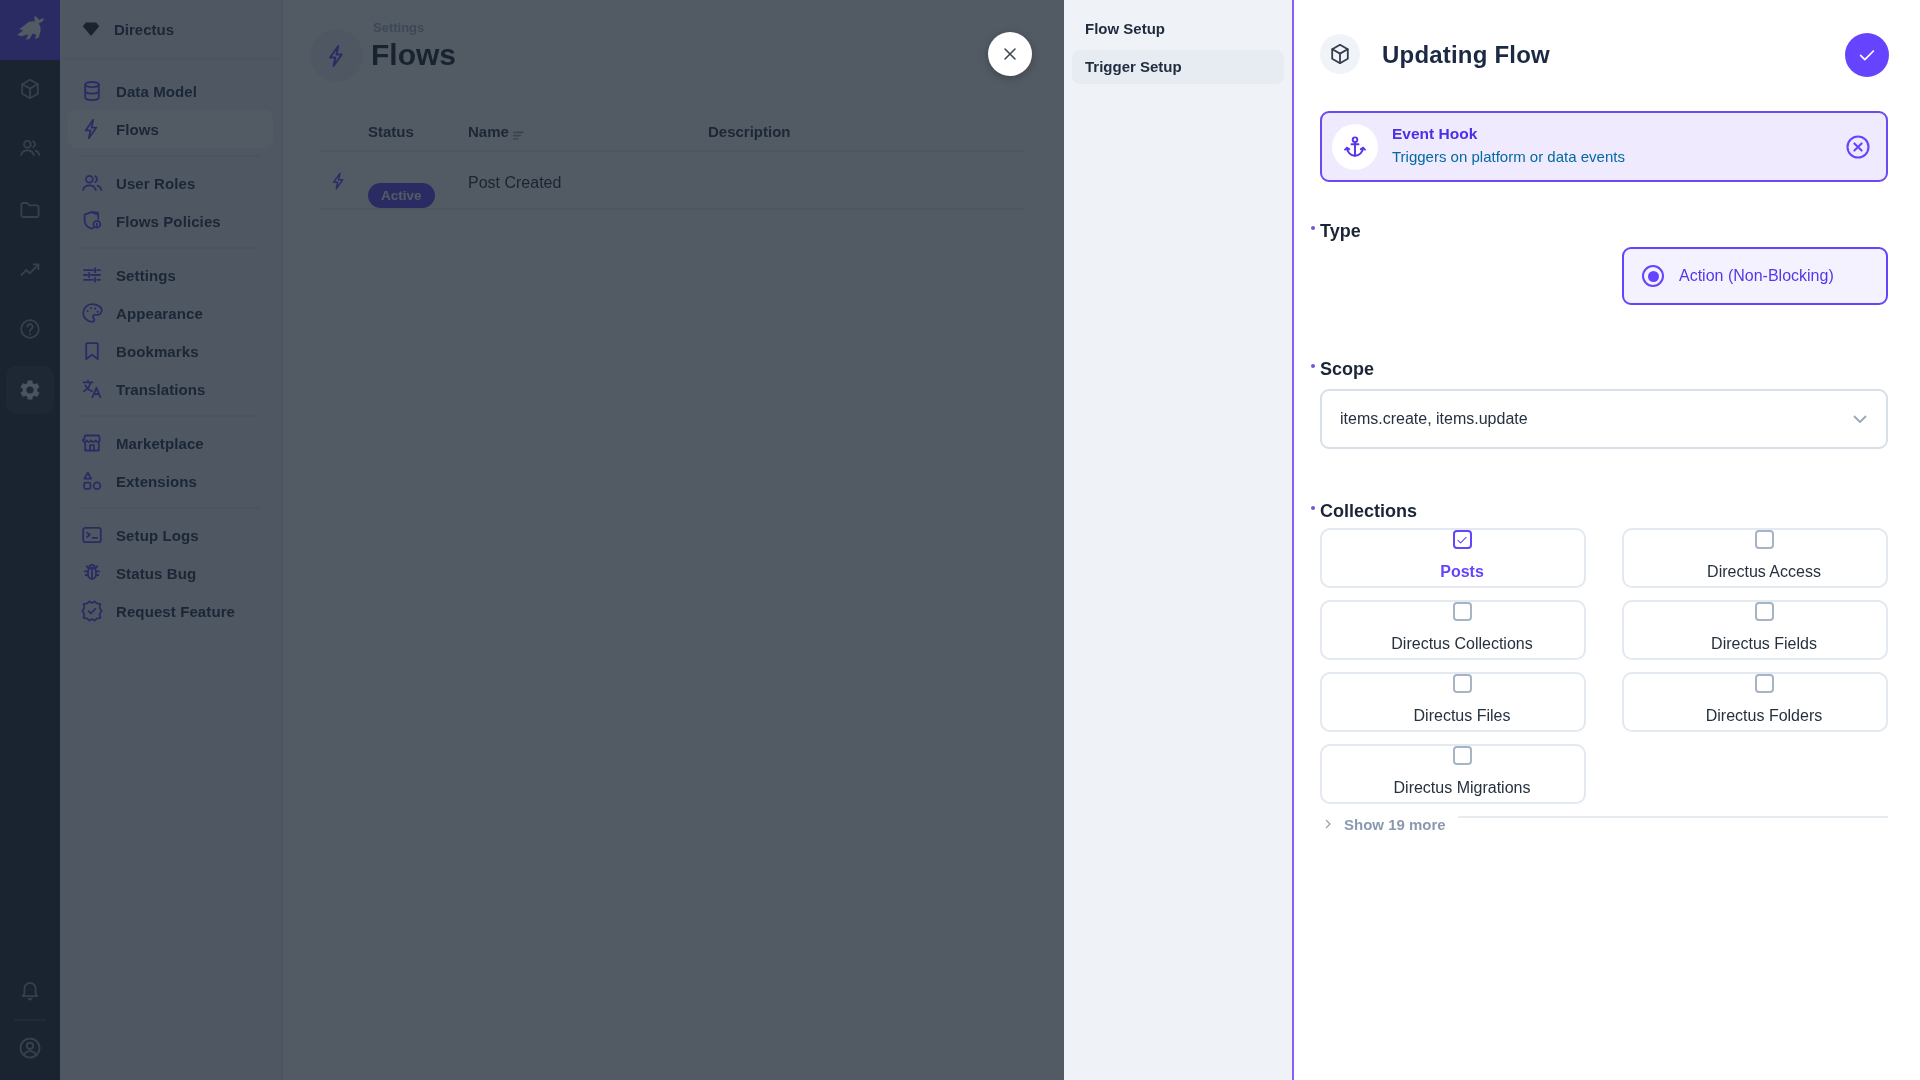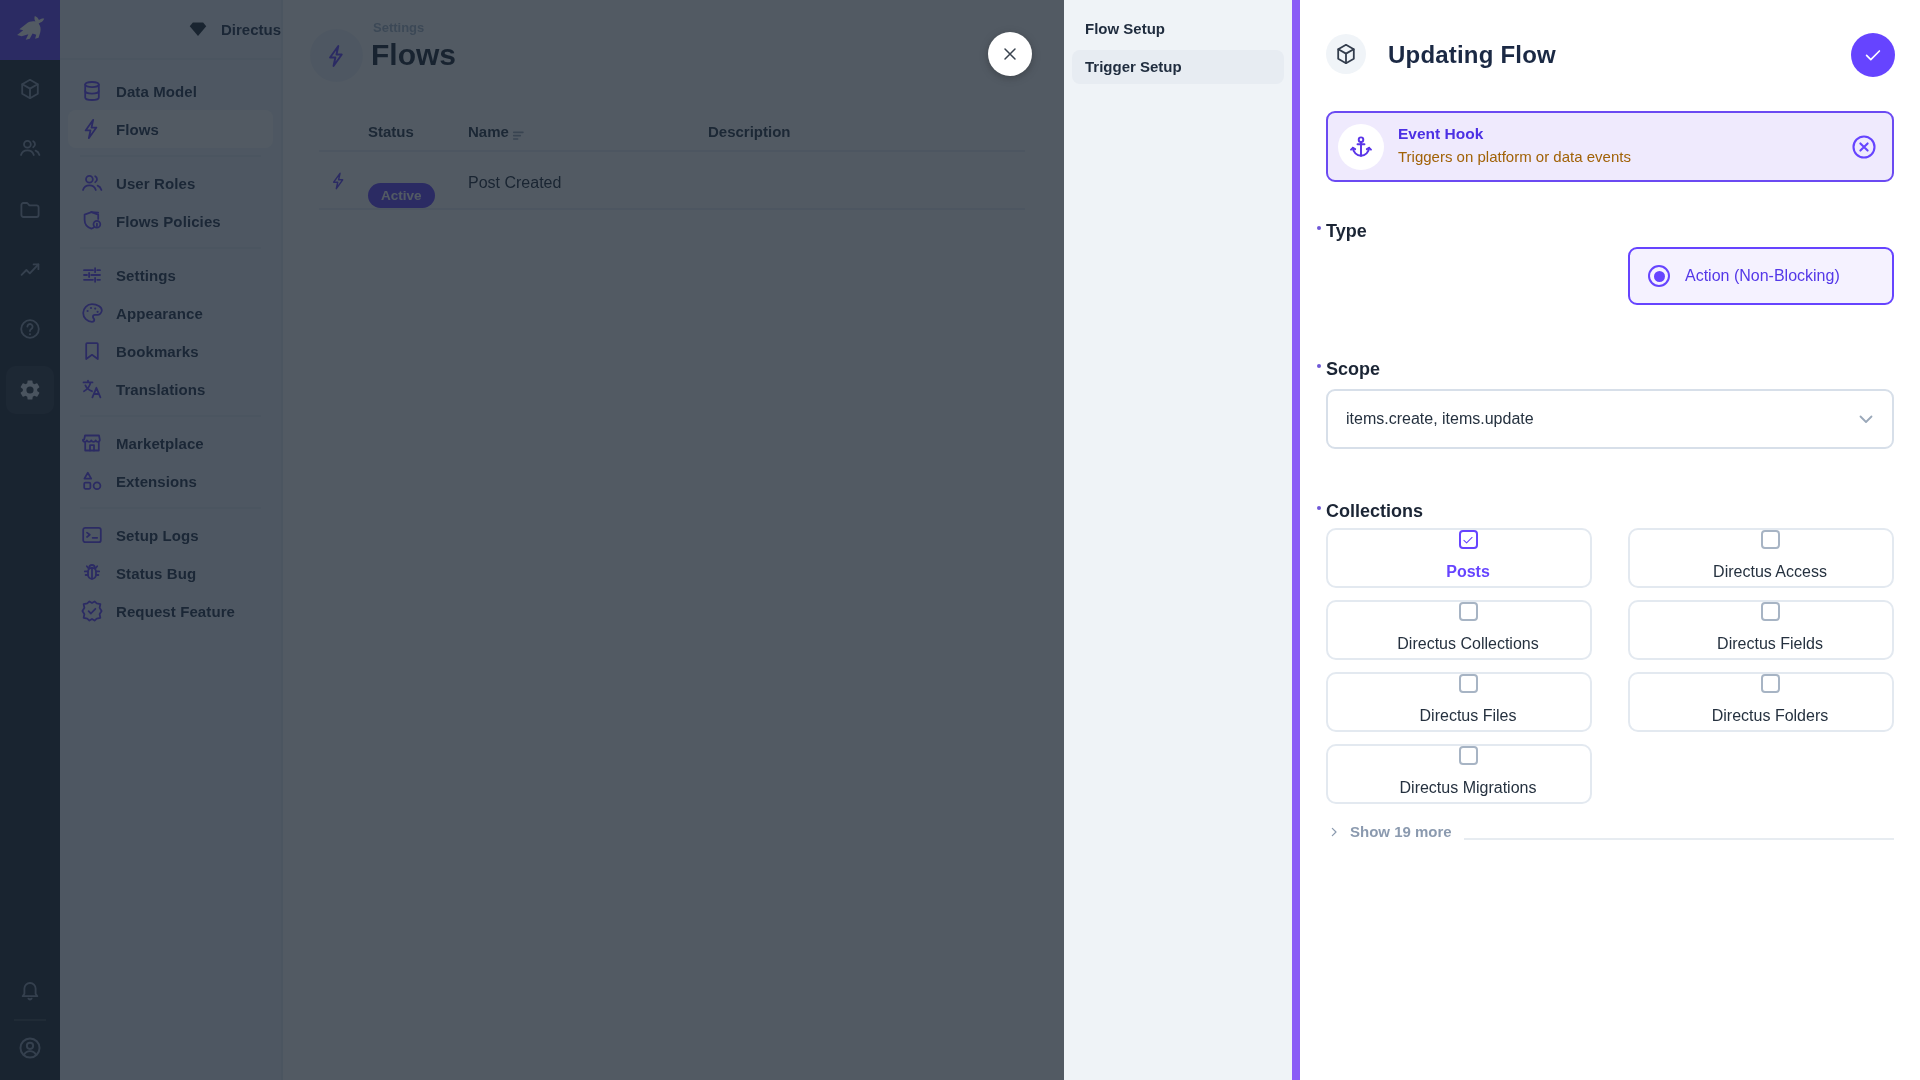--- a/index.html
+++ b/index.html
@@ -11,21 +11,21 @@
   
   #module-bar { position:fixed; left:0; top:0; width:60px; height:1080px; background:#1E2936; z-index:10; }
   #logo-block { width:60px; height:60px; background:#6644FF; display:flex; align-items:center; justify-content:center; }
   .mod-btn { position:absolute; left:0; width:60px; height:48px; display:flex; align-items:center; justify-content:center; color:#8A99AC; }
   .mod-btn.active { color:#DEE6EF; }
   .mod-active-bg { position:absolute; left:6px; top:366px; width:48px; height:48px; border-radius:10px; background:rgba(255,255,255,0.08); }
   .mod-divider { position:absolute; left:14px; top:1019px; width:32px; height:2px; background:rgba(255,255,255,0.12); }
 
   
   #nav-panel { position:fixed; left:60px; top:0; width:223px; height:1080px; background:#F0F4F9; border-right:2px solid #E4EAF1; z-index:10; }
-  #project-bar { height:60px; display:flex; align-items:center; gap:12px; padding-left:20px; border-bottom:2px solid #E4EAF1; color:#1F2A37;justify-content:flex-end; }
+  #project-bar { height:60px; display:flex; align-items:center; gap:12px; padding-left:20px; border-bottom:2px solid #E4EAF1; color:#1F2A37; }
   #project-bar .pname { font-size:15px; font-weight:700; color:#24344E; }
   #nav-list { padding-top:12px; }
   .nav-item { height:38px; margin:0 8px; padding:0 12px; border-radius:8px; display:flex; align-items:center; gap:12px; color:#24344E; cursor:pointer; }
   .nav-item.active { background:#FFFFFF; }
   .nav-item .ic { width:24px; height:24px; color:#6644FF; flex:none; }
   .nav-item .lbl { font-size:15px; font-weight:600; letter-spacing:.1px; }
   .nav-divider { height:2px; background:#E4EAF1; margin:7px 20px; }
 
   
   #main { position:fixed; left:283px; top:0; width:781px; height:1080px; background:#fff; z-index:5; }
@@ -42,31 +42,31 @@
   
   #overlay { position:fixed; left:0; top:0; width:1064px; height:1080px; background:rgba(24,35,47,0.75); z-index:40; }
   #close-btn { position:fixed; left:988px; top:32px; width:44px; height:44px; border-radius:50%; background:#fff; z-index:60;
                display:flex; align-items:center; justify-content:center; color:#39434F; box-shadow:0 2px 8px rgba(0,0,0,.25); cursor:pointer; }
 
   
   #drawer-sidebar { position:fixed; left:1064px; top:0; width:228px; height:1080px; background:#EFF3F7; z-index:50; }
   #drawer-nav-0 { margin-top:15px; height:28px; line-height:28px; padding-left:21px; font-size:15px; font-weight:600; color:#1F2C3E; cursor:pointer; }
   #drawer-nav-1 { margin:7px 8px 0 8px; height:34px; line-height:34px; padding-left:13px; font-size:15px; font-weight:600; color:#1F2C3E;
                   background:#E7ECF2; border-radius:8px; cursor:pointer; }
-  #drawer-main { position:fixed; left:1292px; top:0; width:628px; height:1080px; background:#fff; border-left:8px solid #8b5cf6; z-index:50; }
+  #drawer-main { position:fixed; left:1292px; top:0; width:628px; height:1080px; background:#fff; border-left:2px solid #8b5cf6; z-index:50; }
 
   #drawer-icon-circle { left:26px; top:34px; width:40px; height:40px; border-radius:50%; background:#F0F4F8; display:flex; align-items:center; justify-content:center; color:#333D4D; }
   #drawer-title { left:88px; top:41px; font-size:24px; font-weight:800; color:#1B2944; letter-spacing:.2px; }
   #save-btn { left:551px; top:33px; width:44px; height:44px; border-radius:50%; background:#6644FF; color:#fff;
               display:flex; align-items:center; justify-content:center; cursor:pointer; }
 
   #trigger-banner { left:26px; top:111px; width:568px; height:71px; border:2px solid #6B4AF2; border-radius:9px; background:#EFEAFD; cursor:pointer;padding-left:40px; }
   #anchor-circle { left:10px; top:11px; width:46px; height:46px; border-radius:50%; background:#fff; display:flex; align-items:center; justify-content:center; color:#5A35E8; }
   #banner-title { left:70px; top:12px; font-size:15.5px; font-weight:700; color:#4C30E4; }
-  #banner-sub { left:70px; top:35px; font-size:15px; color:#a16207;text-align:right; }
+  #banner-sub { left:70px; top:35px; font-size:15px; color:#0369a1;text-align:right; }
   #banner-x { left:522px; top:20px; width:28px; height:28px; color:#6644FF; cursor:pointer; }
 
   .field-label { left:26px; font-size:18px; font-weight:700; color:#1B2535; }
   .field-dot { position:absolute; left:-9px; top:5px; width:4px; height:4px; border-radius:50%; background:#6E58D6; }
 
   .radio-card { top:247px; width:266px; height:58px; border-radius:9px; display:flex; align-items:center; gap:15px; padding-left:18px; cursor:pointer; }
   #radio-card-0 { left:26px; background:#F0F4F9; color:#242F3E; }
   #radio-card-1 { left:328px; background:#F5F2FF; border:2px solid #6644FF; color:#5438E8; }
   .radio-o { width:22px; height:22px; border-radius:50%; border:2px solid #99A8BA; flex:none; }
   .radio-sel { width:22px; height:22px; border-radius:50%; border:2px solid #6644FF; flex:none; display:flex; align-items:center; justify-content:center; }
@@ -78,21 +78,21 @@
   #scope-value { font-size:16px; color:#25313F; flex:1; }
   #scope-chevron { color:#9AA8B9; }
 
   #collections-grid { left:26px; top:528px; width:568px; display:grid; grid-template-columns:266px 266px; column-gap:36px; row-gap:12px; }
   .check-card { height:60px; background:#fff; border:2px solid #E3E9F0; border-radius:10px; display:flex; align-items:center; gap:14px; padding-left:18px; cursor:pointer;flex-direction:column; }
   .cbox { width:19px; height:19px; border:2px solid #A7B4C4; border-radius:4px; flex:none; background:#fff; }
   .check-card.checked .cbox { border-color:#6644FF; color:#6644FF; display:flex; align-items:center; justify-content:center; }
   .check-lbl { font-size:16px; font-weight:500; color:#25313F; }
   .check-card.checked .check-lbl { color:#6644FF; font-weight:600; }
 
-  #show-more { left:26px; top:816px; width:568px; height:24px; display:flex; align-items:flex-end; color:#8B9AAF; cursor:pointer; }
+  #show-more { left:26px; top:816px; width:568px; height:24px; display:flex; align-items:flex-start; color:#8B9AAF; cursor:pointer; }
   #show-more .sm-lbl { font-size:15px; font-weight:600; margin:0 12px 0 8px; white-space:nowrap; }
   #show-more .sm-line { flex:1; height:2px; background:#E7ECF1; }
 </style>
 </head>
 <body>
 
 <div id="module-bar">
   <div id="logo-block">
     <svg width="34" height="34" viewBox="0 0 48 48">
       <path fill="#ffffff" d="M38.6 13.4c2.7-1 4.7-3 5.5-5.7-2.8-.4-5.5.4-7.5 2.1-1-2.6-3.1-4.7-5.8-5.7-.9 2.7-.6 5.6.9 7.9-4.4-.9-9.1.1-12.8 3L9 22.8l5.4 1.6-8.6 6.5 6.4 1.8 9.5-2.7-3.7 7.8 5.6-1.5 4-7.2 5.2 1.5-1.6 5.7 4.9-1.3 2.4-8c1.2-4.3.3-8.8-2.3-12.2 1.1-.3 1.7-.7 2.4-1.4z"></path>

